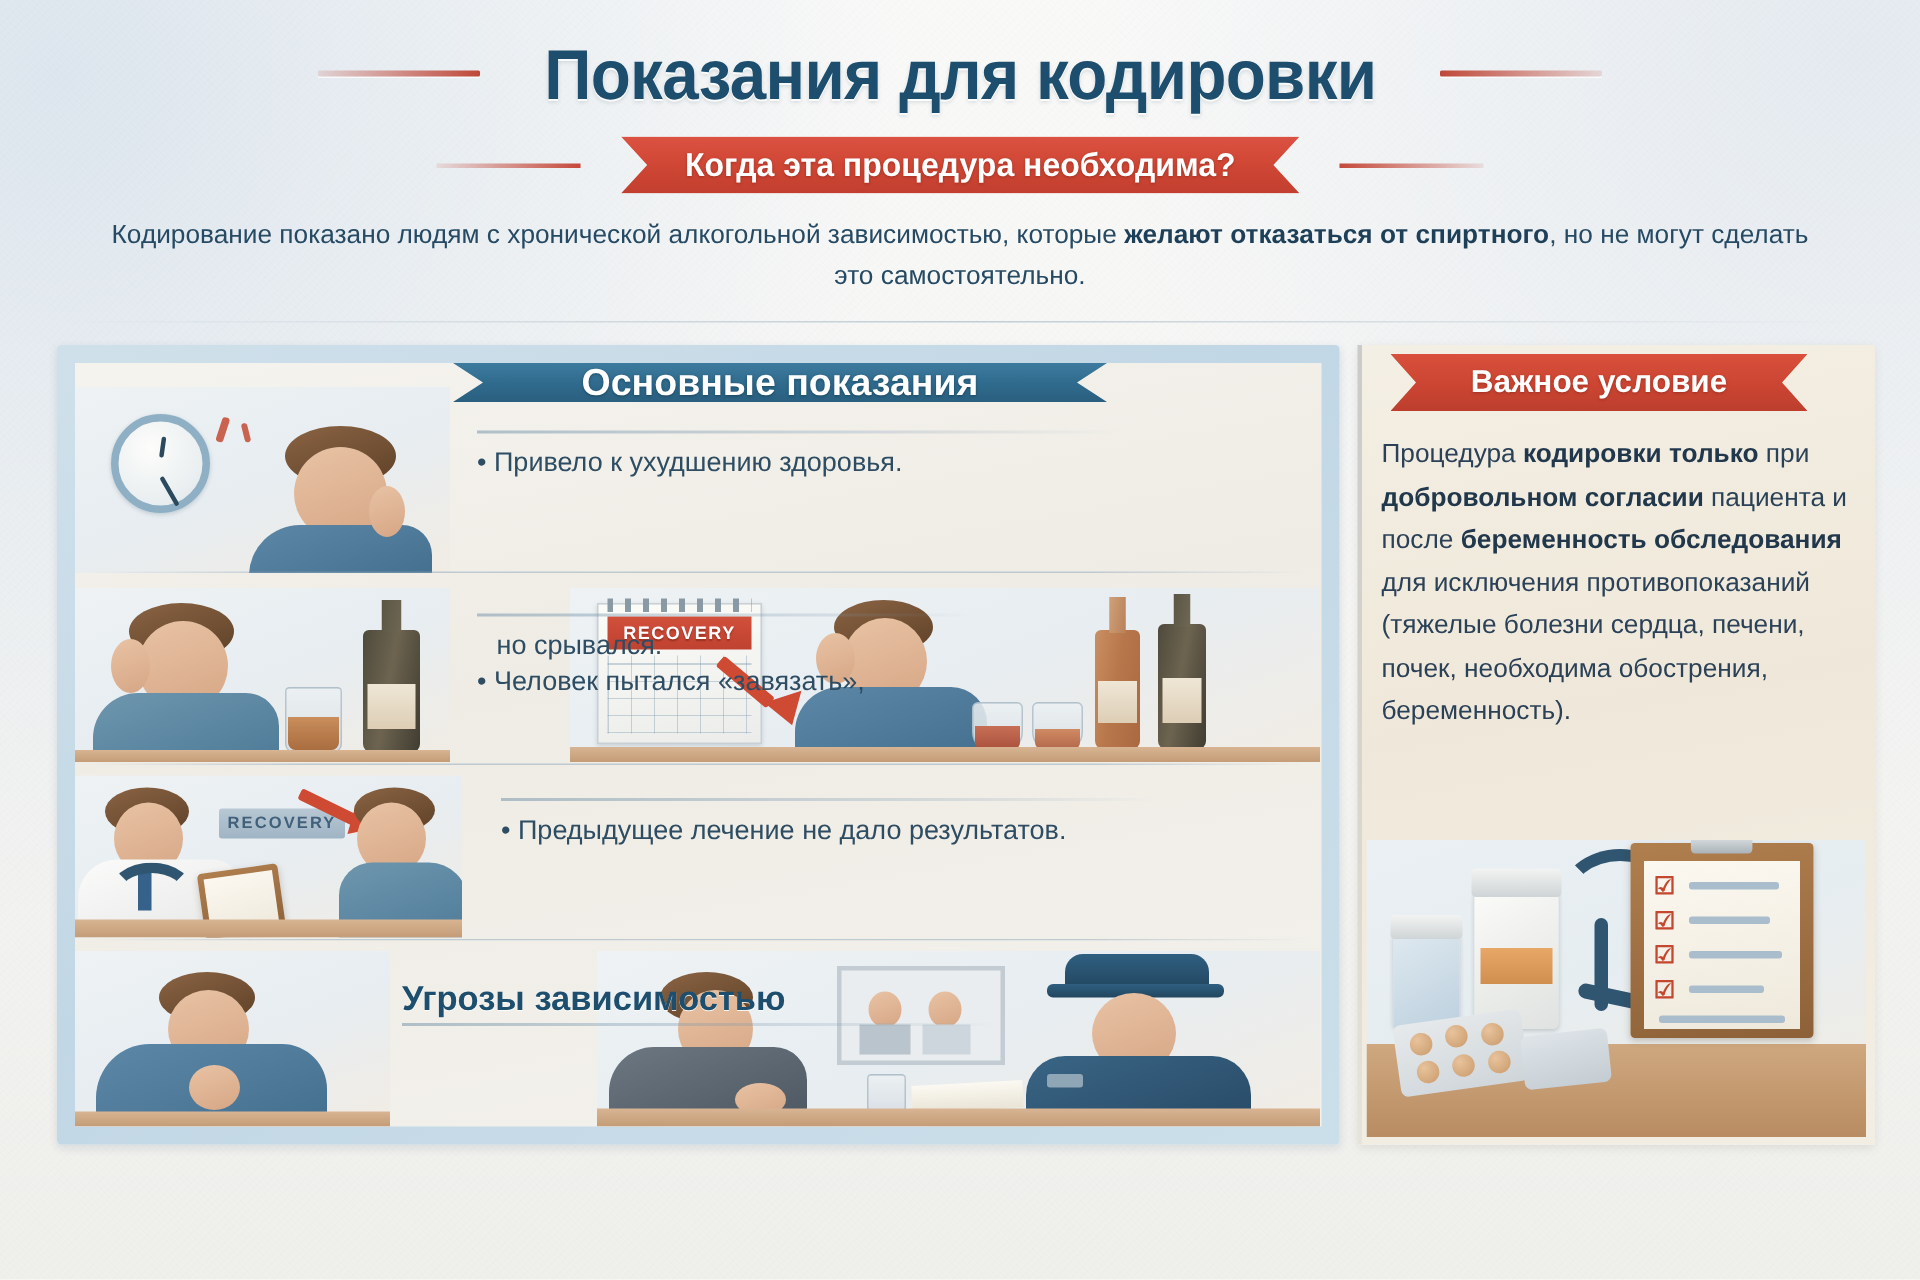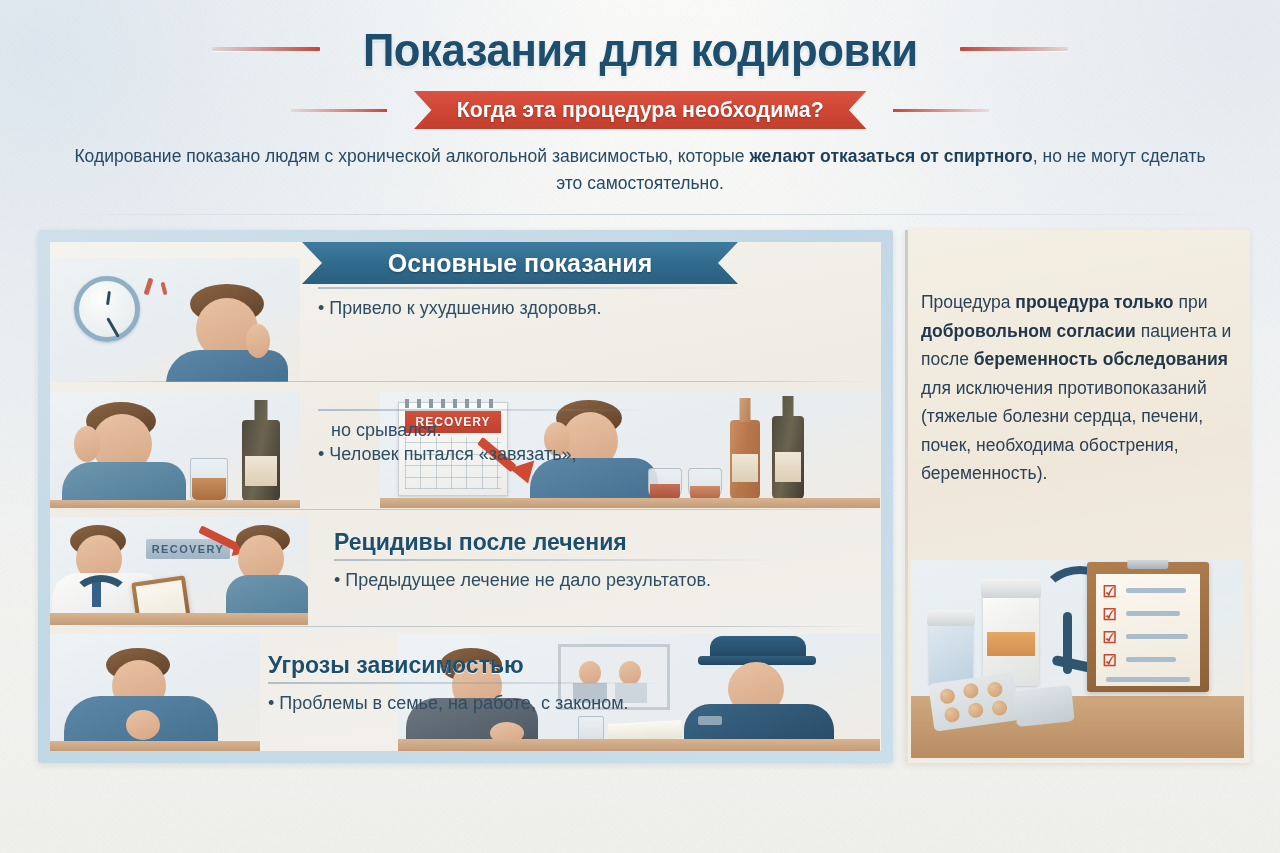--- a/index.html
+++ b/index.html
@@ -83,21 +83,21 @@
     background:linear-gradient(150deg,#cfe0ea 0%,#c2d7e5 45%,#cbdfea 100%);
     border-radius:3px;
     box-shadow:0 2px 6px rgba(60,90,110,.14);
   }
   .left-inner{
     position:absolute;left:12px;top:12px;right:12px;bottom:12px;
     background:linear-gradient(170deg,#f5f3ee 0%,#efece5 40%,#f3f1ec 100%);
     overflow:hidden;
   }
   .blue-ribbon{
-    position:absolute;left:252px;top:0px;width:436px;height:42px;z-index:6;
+    position:absolute;left:252px;top:0px;width:436px;height:26px;z-index:6;
     display:flex;align-items:center;justify-content:center;
     background:linear-gradient(180deg,#3d7b9e 0%,#2f6a8c 55%,#2a5f7f 100%);
     color:#fff;font-size:25px;font-weight:700;white-space:nowrap;
     text-shadow:0 1px 2px rgba(10,40,60,.5);
     clip-path:polygon(0 0,100% 0,calc(100% - 20px) 50%,100% 100%,0 100%,20px 50%);
     box-shadow:0 2px 5px rgba(30,70,95,.28);
   }
 
   .row{position:absolute;left:0;right:0;overflow:hidden;}
   .row-sep{
@@ -366,21 +366,20 @@
             <div class="clipboard" style="left:84px;top:62px;width:54px;height:44px;transform:rotate(-8deg);">
               <div class="sheet"></div>
             </div>
             <div class="oval hair" style="position:absolute;left:186px;top:8px;width:54px;height:30px;"></div>
             <div class="oval skin" style="position:absolute;left:188px;top:18px;width:46px;height:48px;"></div>
             <div class="shirt-teal" style="position:absolute;left:176px;top:58px;width:86px;height:50px;border-radius:22px 26px 0 0;"></div>
             <div class="table" style="position:absolute;left:0;right:0;bottom:0;height:12px;"></div>
           </div>
 
           <div class="txtblock" style="left:284px;top:12px;width:440px;">
-            <div class="head-line"><b>Рецидивы после лечения</b></div>
             <div class="underline"></div>
             <div class="bullet">• Предыдущее лечение не дало результатов.</div>
           </div>
           <div class="row-sep" style="bottom:0;"></div>
         </div>
 
         <div class="row r4">
           <div class="art" style="left:0;top:0;width:210px;height:117px;">
             <div class="wash"></div>
             <div class="oval hair" style="position:absolute;left:56px;top:14px;width:64px;height:34px;"></div>
@@ -408,31 +407,31 @@
             <div style="position:absolute;left:286px;top:70px;width:150px;height:46px;border-radius:26px 26px 0 0;background:linear-gradient(160deg,#3a6585,#274a66);"></div>
             <div style="position:absolute;left:300px;top:82px;width:24px;height:9px;background:#8fa6b6;border-radius:2px;"></div>
             <div style="position:absolute;left:210px;top:88px;width:74px;height:18px;background:linear-gradient(180deg,#fbf9f2,#e9e4d6);transform:rotate(-3deg);"></div>
             <div class="glass" style="left:180px;top:82px;width:24px;height:26px;"></div>
             <div class="table" style="position:absolute;left:0;right:0;bottom:0;height:12px;"></div>
           </div>
 
           <div class="txtblock" style="left:218px;top:18px;width:400px;">
             <div class="head-line"><b>Угрозы зависимостью</b></div>
             <div class="underline"></div>
-            <div class="bullet">• Проблемы в семье, на работе, с законом.</div>
           </div>
         </div>
 
       </div>
     </div>
 
     <div class="right-panel">
       <div class="right-edge"></div>
-
-      <div class="right-text" id="right-text"><span>Процедура </span><b>процедура только</b><span> при </span><b>добровольном согласии</b><span> пациента и после </span><b>беременность обследования</b><span> для исключения противопоказаний (тяжелые болезни сердца, печени, почек, необходима обострения, беременность).</span></div>
+      <div class="red-ribbon">Важное условие</div>
+
+      <div class="right-text" id="right-text"><span>Процедура </span><b>кодировки только</b><span> при </span><b>добровольном согласии</b><span> пациента и после </span><b>беременность обследования</b><span> для исключения противопоказаний (тяжелые болезни сердца, печени, почек, необходима обострения, беременность).</span></div>
 
       <div class="right-art">
         <div class="wash" style="background:linear-gradient(160deg,#eaf0f3 0%,#e6edf1 45%,#f2ece2 100%);"></div>
         <div class="wood"></div>
 
         <div class="pillbottle" style="left:18px;top:62px;width:44px;height:64px;background:linear-gradient(150deg,#dfe9f0,#bcd0de);">
           <div class="cap"></div>
         </div>
         <div class="pillbottle" style="left:72px;top:34px;width:56px;height:92px;background:linear-gradient(150deg,#fbfbf8,#dfe2e0);">
           <div class="cap" style="height:19px;top:-15px;"></div>

